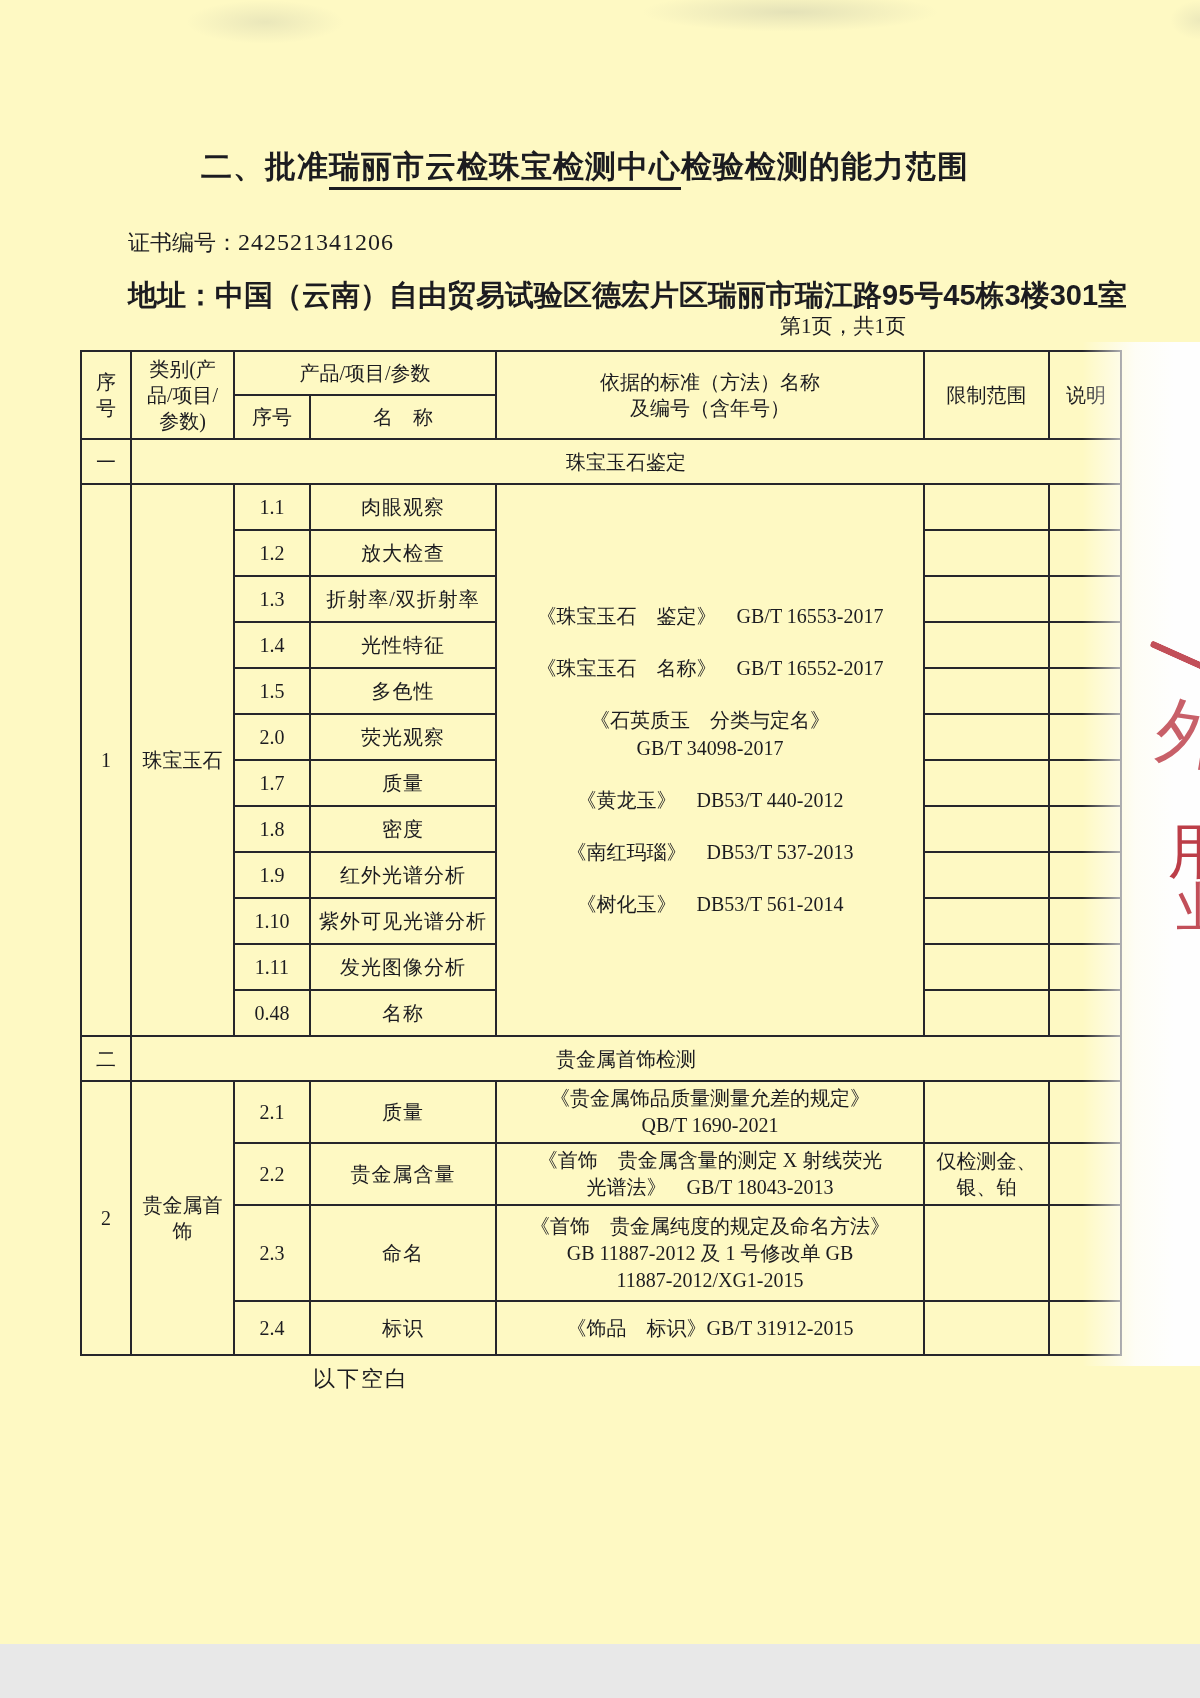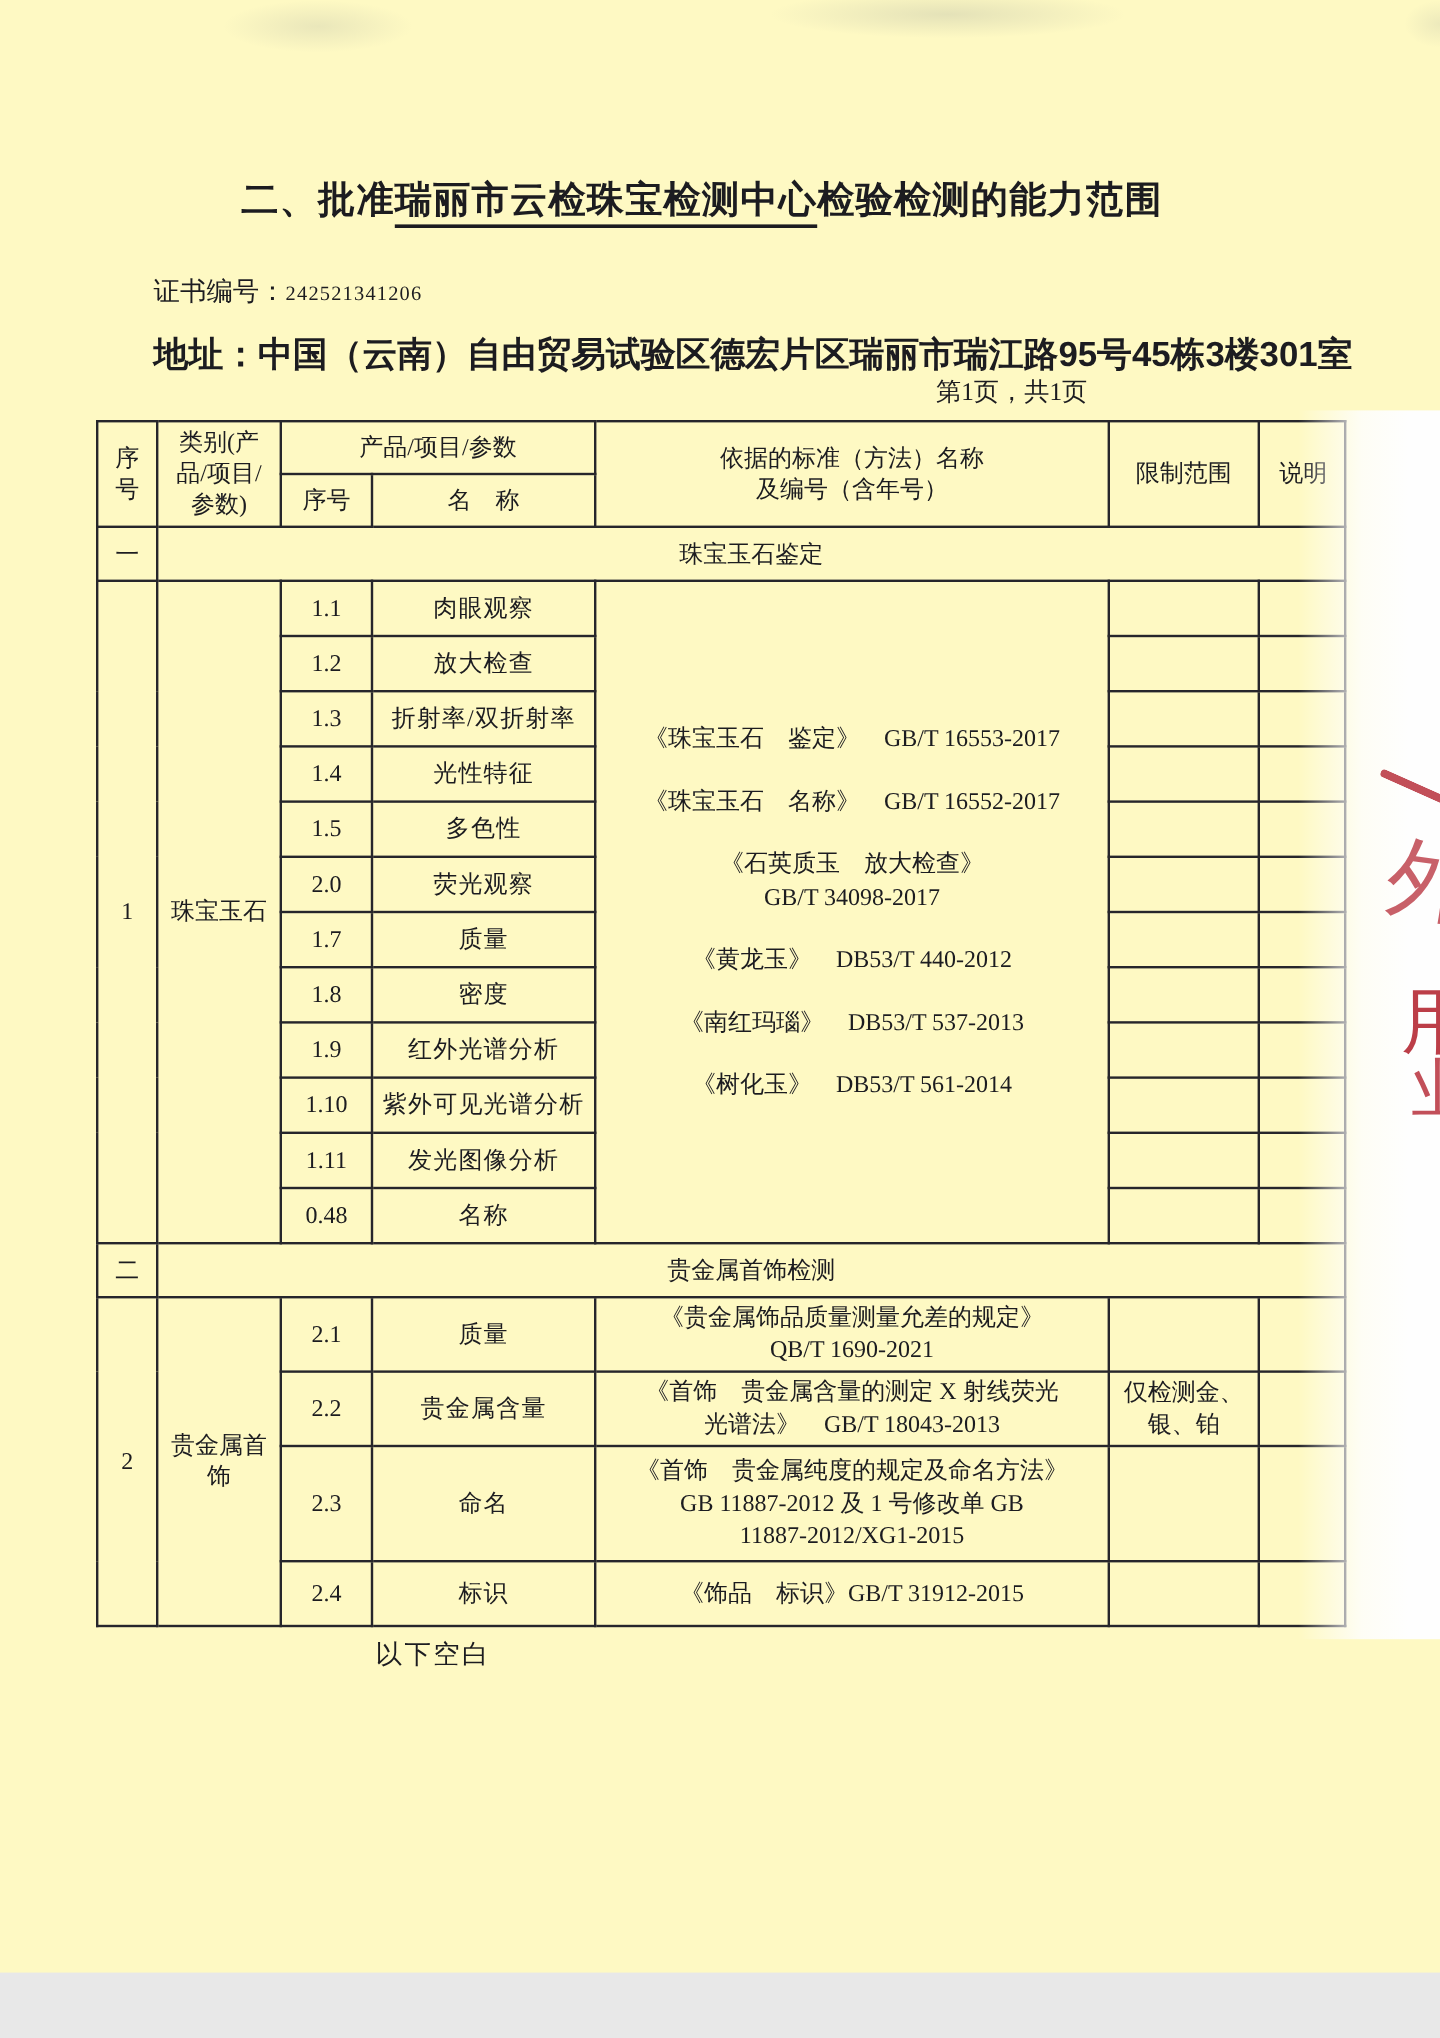--- a/index.html
+++ b/index.html
@@ -24,21 +24,21 @@
     background:radial-gradient(ellipse at center,rgba(110,120,135,0.12),transparent 70%);}
 
   .doc-title{
     position:absolute;left:0;top:146px;width:1170px;
     text-align:center;font-weight:700;font-size:31px;letter-spacing:1px;
   }
   .doc-title .u{border-bottom:3px solid #1c1c20;padding-bottom:3px;}
 
   .cert-line{position:absolute;left:128px;top:228px;font-size:22px;}
   .cert-line .lbl{font-weight:400;}
-  .cert-line .num{font-size:17px;letter-spacing:1px;margin-top:44px;}
+  .cert-line .num{font-size:24px;letter-spacing:1px;margin-top:44px;}
 
   .addr-line{position:absolute;left:128px;top:276px;font-size:29px;font-weight:700;}
 
   .page-no{position:absolute;left:780px;top:312px;width:230px;
     text-align:left;font-size:21px;}
 
   
   table.cap{
     position:absolute;left:80px;top:350px;width:1040px;
     border-collapse:collapse;table-layout:fixed;
@@ -138,21 +138,21 @@
     </tr>
 
     <tr style="height:46px">
       <td rowspan="12">1</td>
       <td rowspan="12">珠宝玉石</td>
       <td>1.1</td>
       <td class="name-cell">肉眼观察</td>
       <td rowspan="12" class="std-cell">
         <div class="std-line">《珠宝玉石　鉴定》　GB/T 16553-2017</div>
         <div class="std-line std-gap">《珠宝玉石　名称》　GB/T 16552-2017</div>
-        <div class="std-line std-gap">《石英质玉　放大检查》</div>
+        <div class="std-line std-gap">《石英质玉　分类与定名》</div>
         <div class="std-line">GB/T 34098-2017</div>
         <div class="std-line std-gap">《黄龙玉》　DB53/T 440-2012</div>
         <div class="std-line std-gap">《南红玛瑙》　DB53/T 537-2013</div>
         <div class="std-line std-gap">《树化玉》　DB53/T 561-2014</div>
       </td>
       <td></td>
       <td class="note-cell"></td>
     </tr>
     <tr style="height:46px">
       <td>1.2</td>

